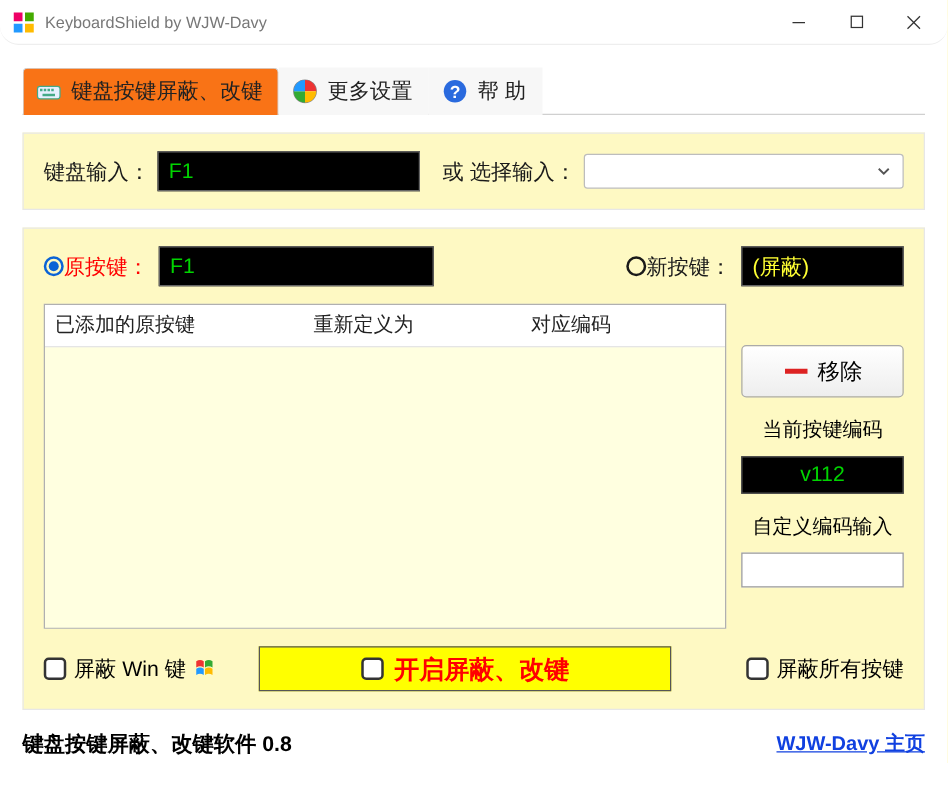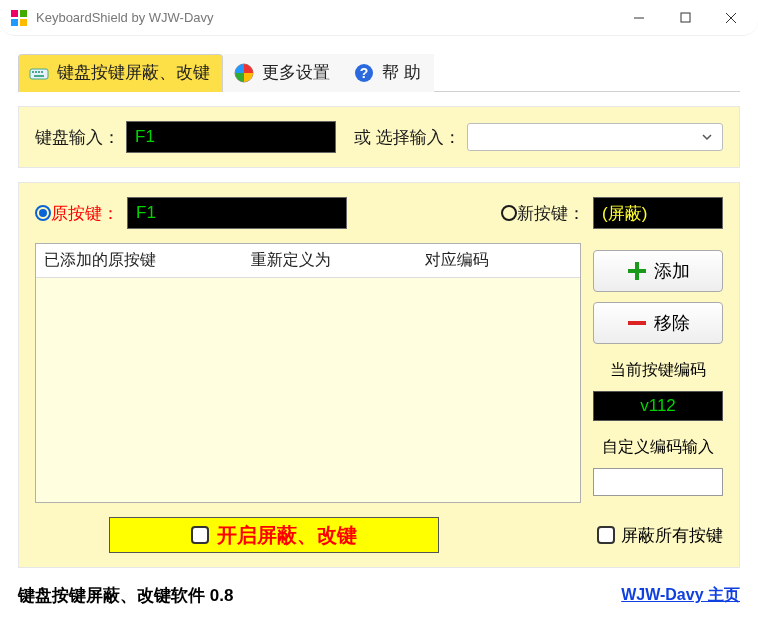--- a/index.html
+++ b/index.html
@@ -11,21 +11,21 @@
 .titlebar .title { color: #777; font-size: 13px; flex: 1; }
 .titlebar .win-controls { display: flex; }
 .titlebar .win-btn { width: 46px; height: 30px; display: flex; align-items: center; justify-content: center; color: #444; }
 
 
 .content { padding: 18px 18px 6px 18px; }
 
 
 .tabstrip { display: flex; border-bottom: 1px solid #d0d0d0; }
 .tab { display: flex; align-items: center; padding: 6px 12px 8px 10px; font-size: 17px; color: #222; border: 1px solid transparent; border-bottom: none; background: #f7f7f7; margin-bottom: -1px; cursor: default; }
-.tab.active { background: #fde047; border-color: #d0d0d0; border-top-left-radius: 4px; border-top-right-radius: 4px; }
+.tab.active { background: #f97316; border-color: #d0d0d0; border-top-left-radius: 4px; border-top-right-radius: 4px; }
 .tab .tab-icon { width: 20px; height: 20px; margin-right: 8px; display: inline-flex; align-items: center; justify-content: center; }
 
 
 .panel { border: 1px solid #e7e7e7; padding: 14px 16px; margin-top: 14px; background: #fef9c3; }
 
 
 .row1 { display: flex; align-items: center; gap: 6px; }
 .label { font-size: 17px; color: #1a1a1a; }
 .black-box { background: #000; color: #00d400; font-size: 17px; display: flex; align-items: center; padding-left: 8px; border: 1px solid #666; }
 .black-box.yellow { color: #ffff33; }
@@ -186,40 +186,43 @@
         <div class="list-header">
           <div class="col c1">已添加的原按键</div>
           <div class="col c2">重新定义为</div>
           <div class="col c3">对应编码</div>
         </div>
         <div class="list-body"></div>
       </div>
 
       <div class="side-col">
         <div class="side-btn">
-          <svg class="plus-icon" viewBox="0 0 22 22">
-              <rect x="9" y="2" width="4" height="18" fill="#1a9a1a"></rect>
-              <rect x="2" y="9" width="18" height="4" fill="#1a9a1a"></rect>
-            </svg>
-          <span>添加</span>
-        </div>
-        <div class="side-btn">
           <svg class="minus-icon" viewBox="0 0 22 22">
               <rect x="2" y="9" width="18" height="4" fill="#d22"></rect>
             </svg>
           <span>移除</span>
         </div>
         <div class="side-label" style="margin-top:6px">当前按键编码</div>
         <div class="code-box">v112</div>
         <div class="side-label" style="margin-top:6px">自定义编码输入</div>
         <div class="custom-input-box"></div>
       </div>
     </div>
 
     <div class="bottom-row">
+      <div class="chk-group">
+        <span class="checkbox"></span>
+        <span>屏蔽 Win 键</span>
+        <svg class="win-flag" viewBox="0 0 18 18">
+            <path d="M2 3 Q5 1 8 3 L8 8 Q5 6 2 8 Z" fill="#e33"></path>
+            <path d="M9 3 Q12 1 15 3 L15 8 Q12 6 9 8 Z" fill="#3a3"></path>
+            <path d="M2 9 Q5 7 8 9 L8 14 Q5 12 2 14 Z" fill="#29f"></path>
+            <path d="M9 9 Q12 7 15 9 L15 14 Q12 12 9 14 Z" fill="#fb0"></path>
+          </svg>
+      </div>
       <div class="main-toggle">
         <span class="checkbox"></span>
         <span>开启屏蔽、改键</span>
       </div>
       <div class="chk-group" style="margin-left:auto">
         <span class="checkbox"></span>
         <span>屏蔽所有按键</span>
       </div>
     </div>
   </div>

